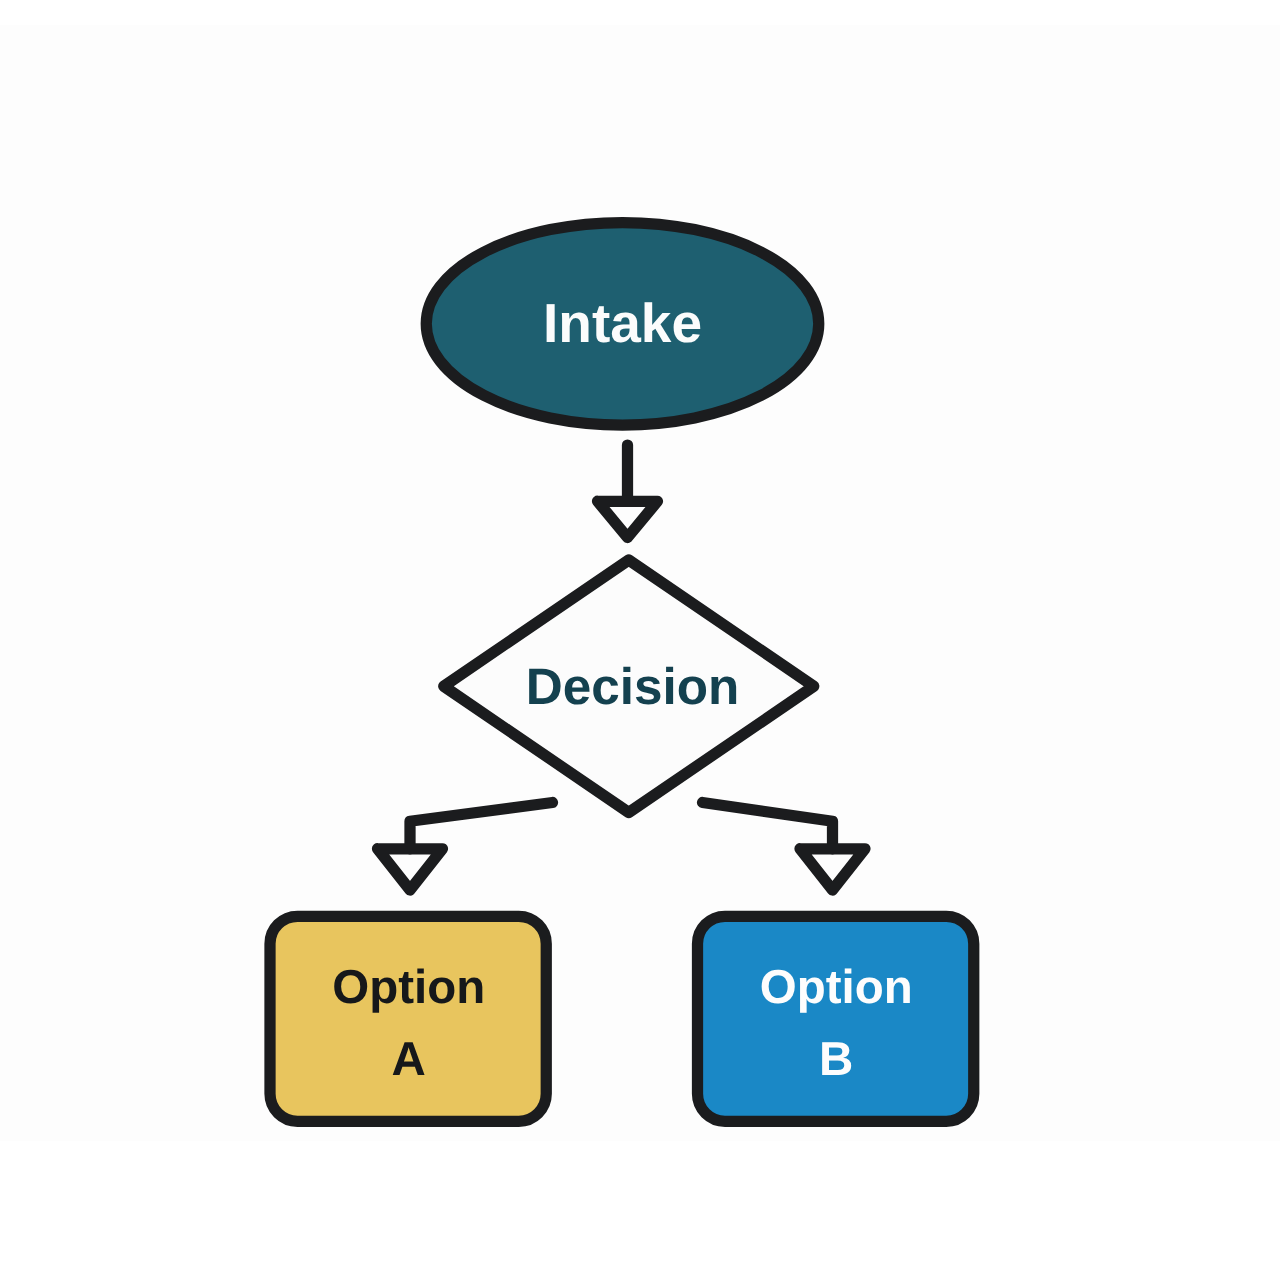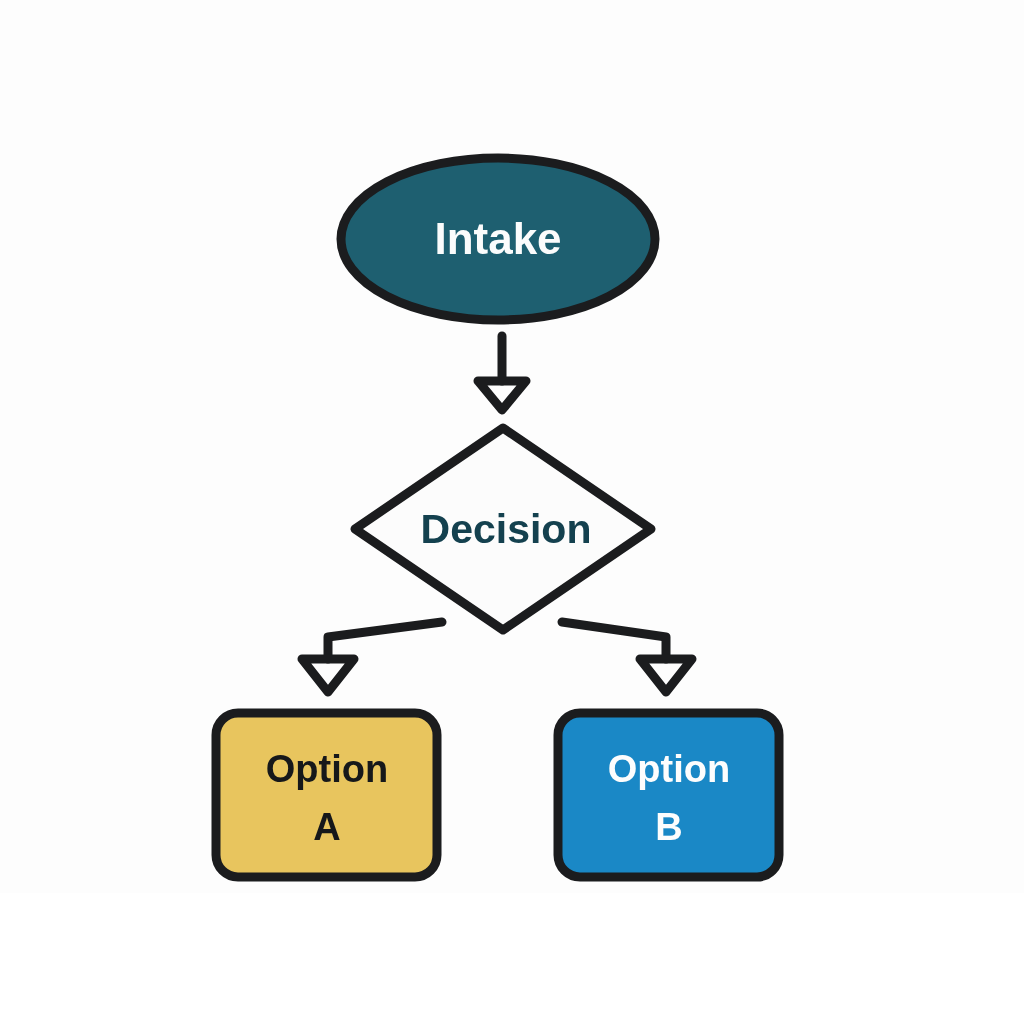--- a/index.html
+++ b/index.html
@@ -12,20 +12,21 @@
     width: 1024px;
     height: 1024px;
     font-family: "Liberation Sans", "DejaVu Sans", sans-serif;
     overflow: hidden;
   }
   #canvas {
     position: relative;
     width: 1024px;
     height: 893px;
     background: #fdfdfd;
+    margin-top: 20px;
   }
   #flow-svg {
     position: absolute;
     top: 0;
     left: 0;
     width: 1024px;
     height: 1024px;
   }
   .node-label {
     font-weight: bold;

